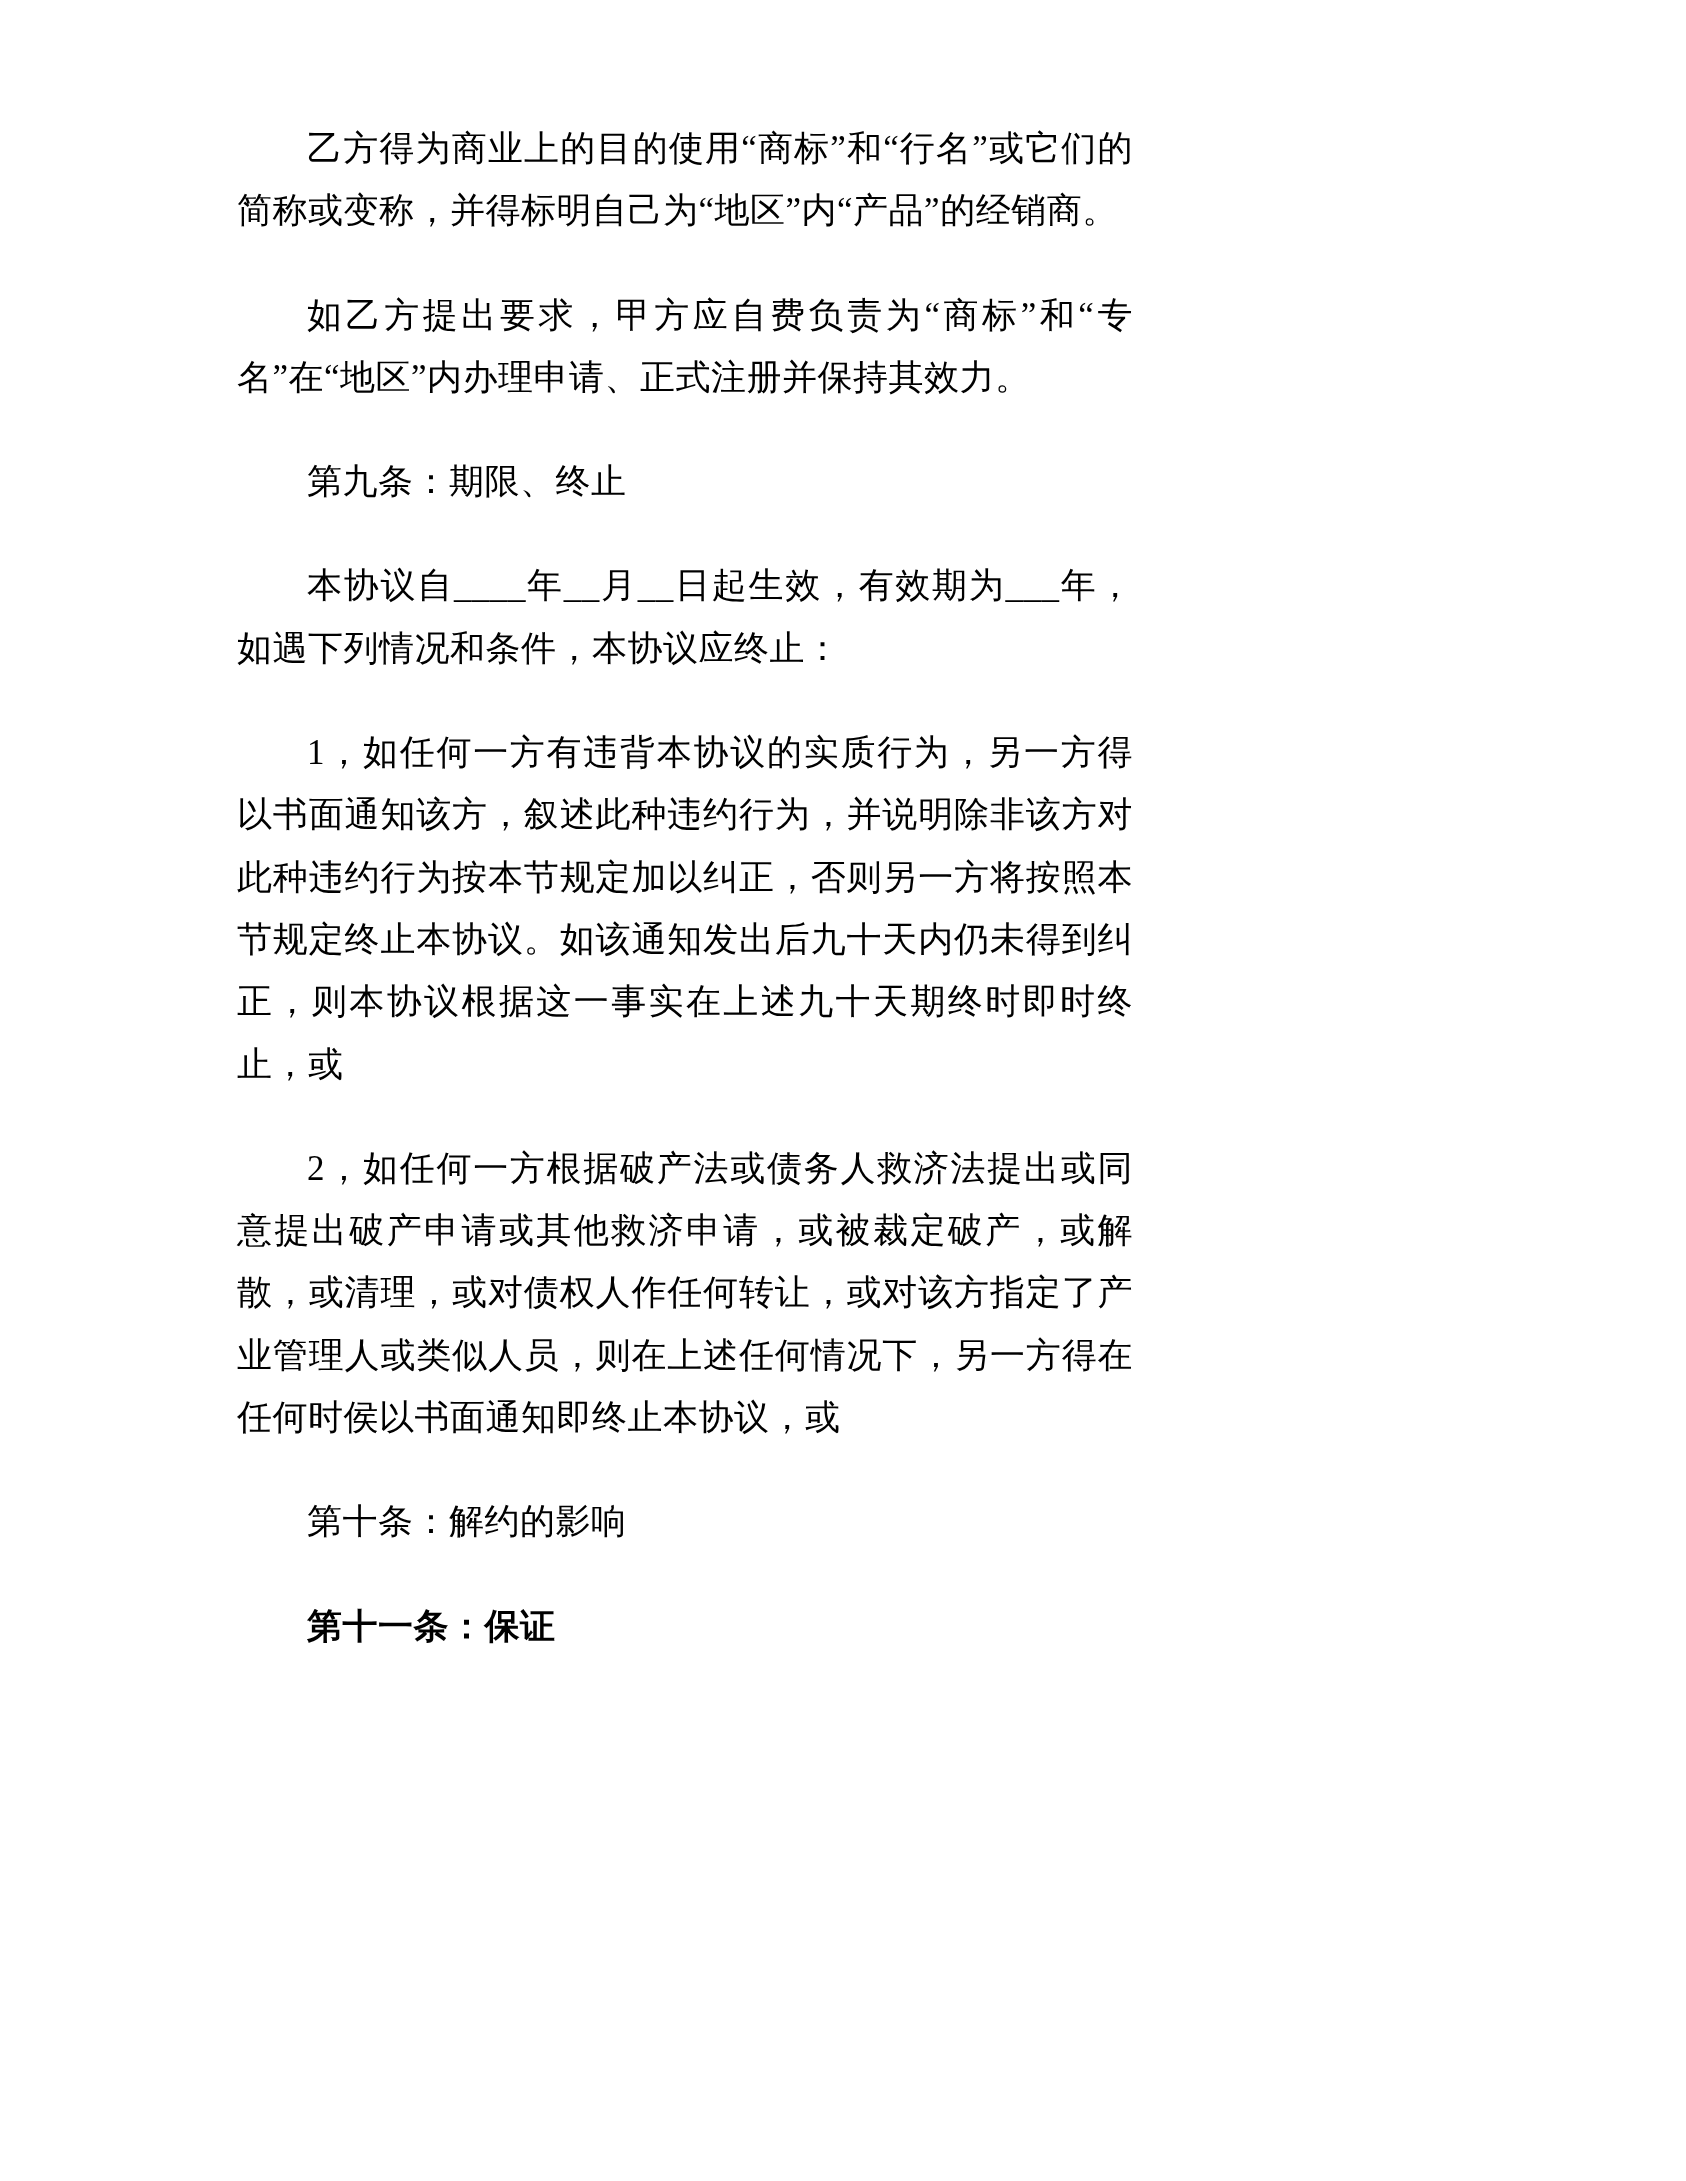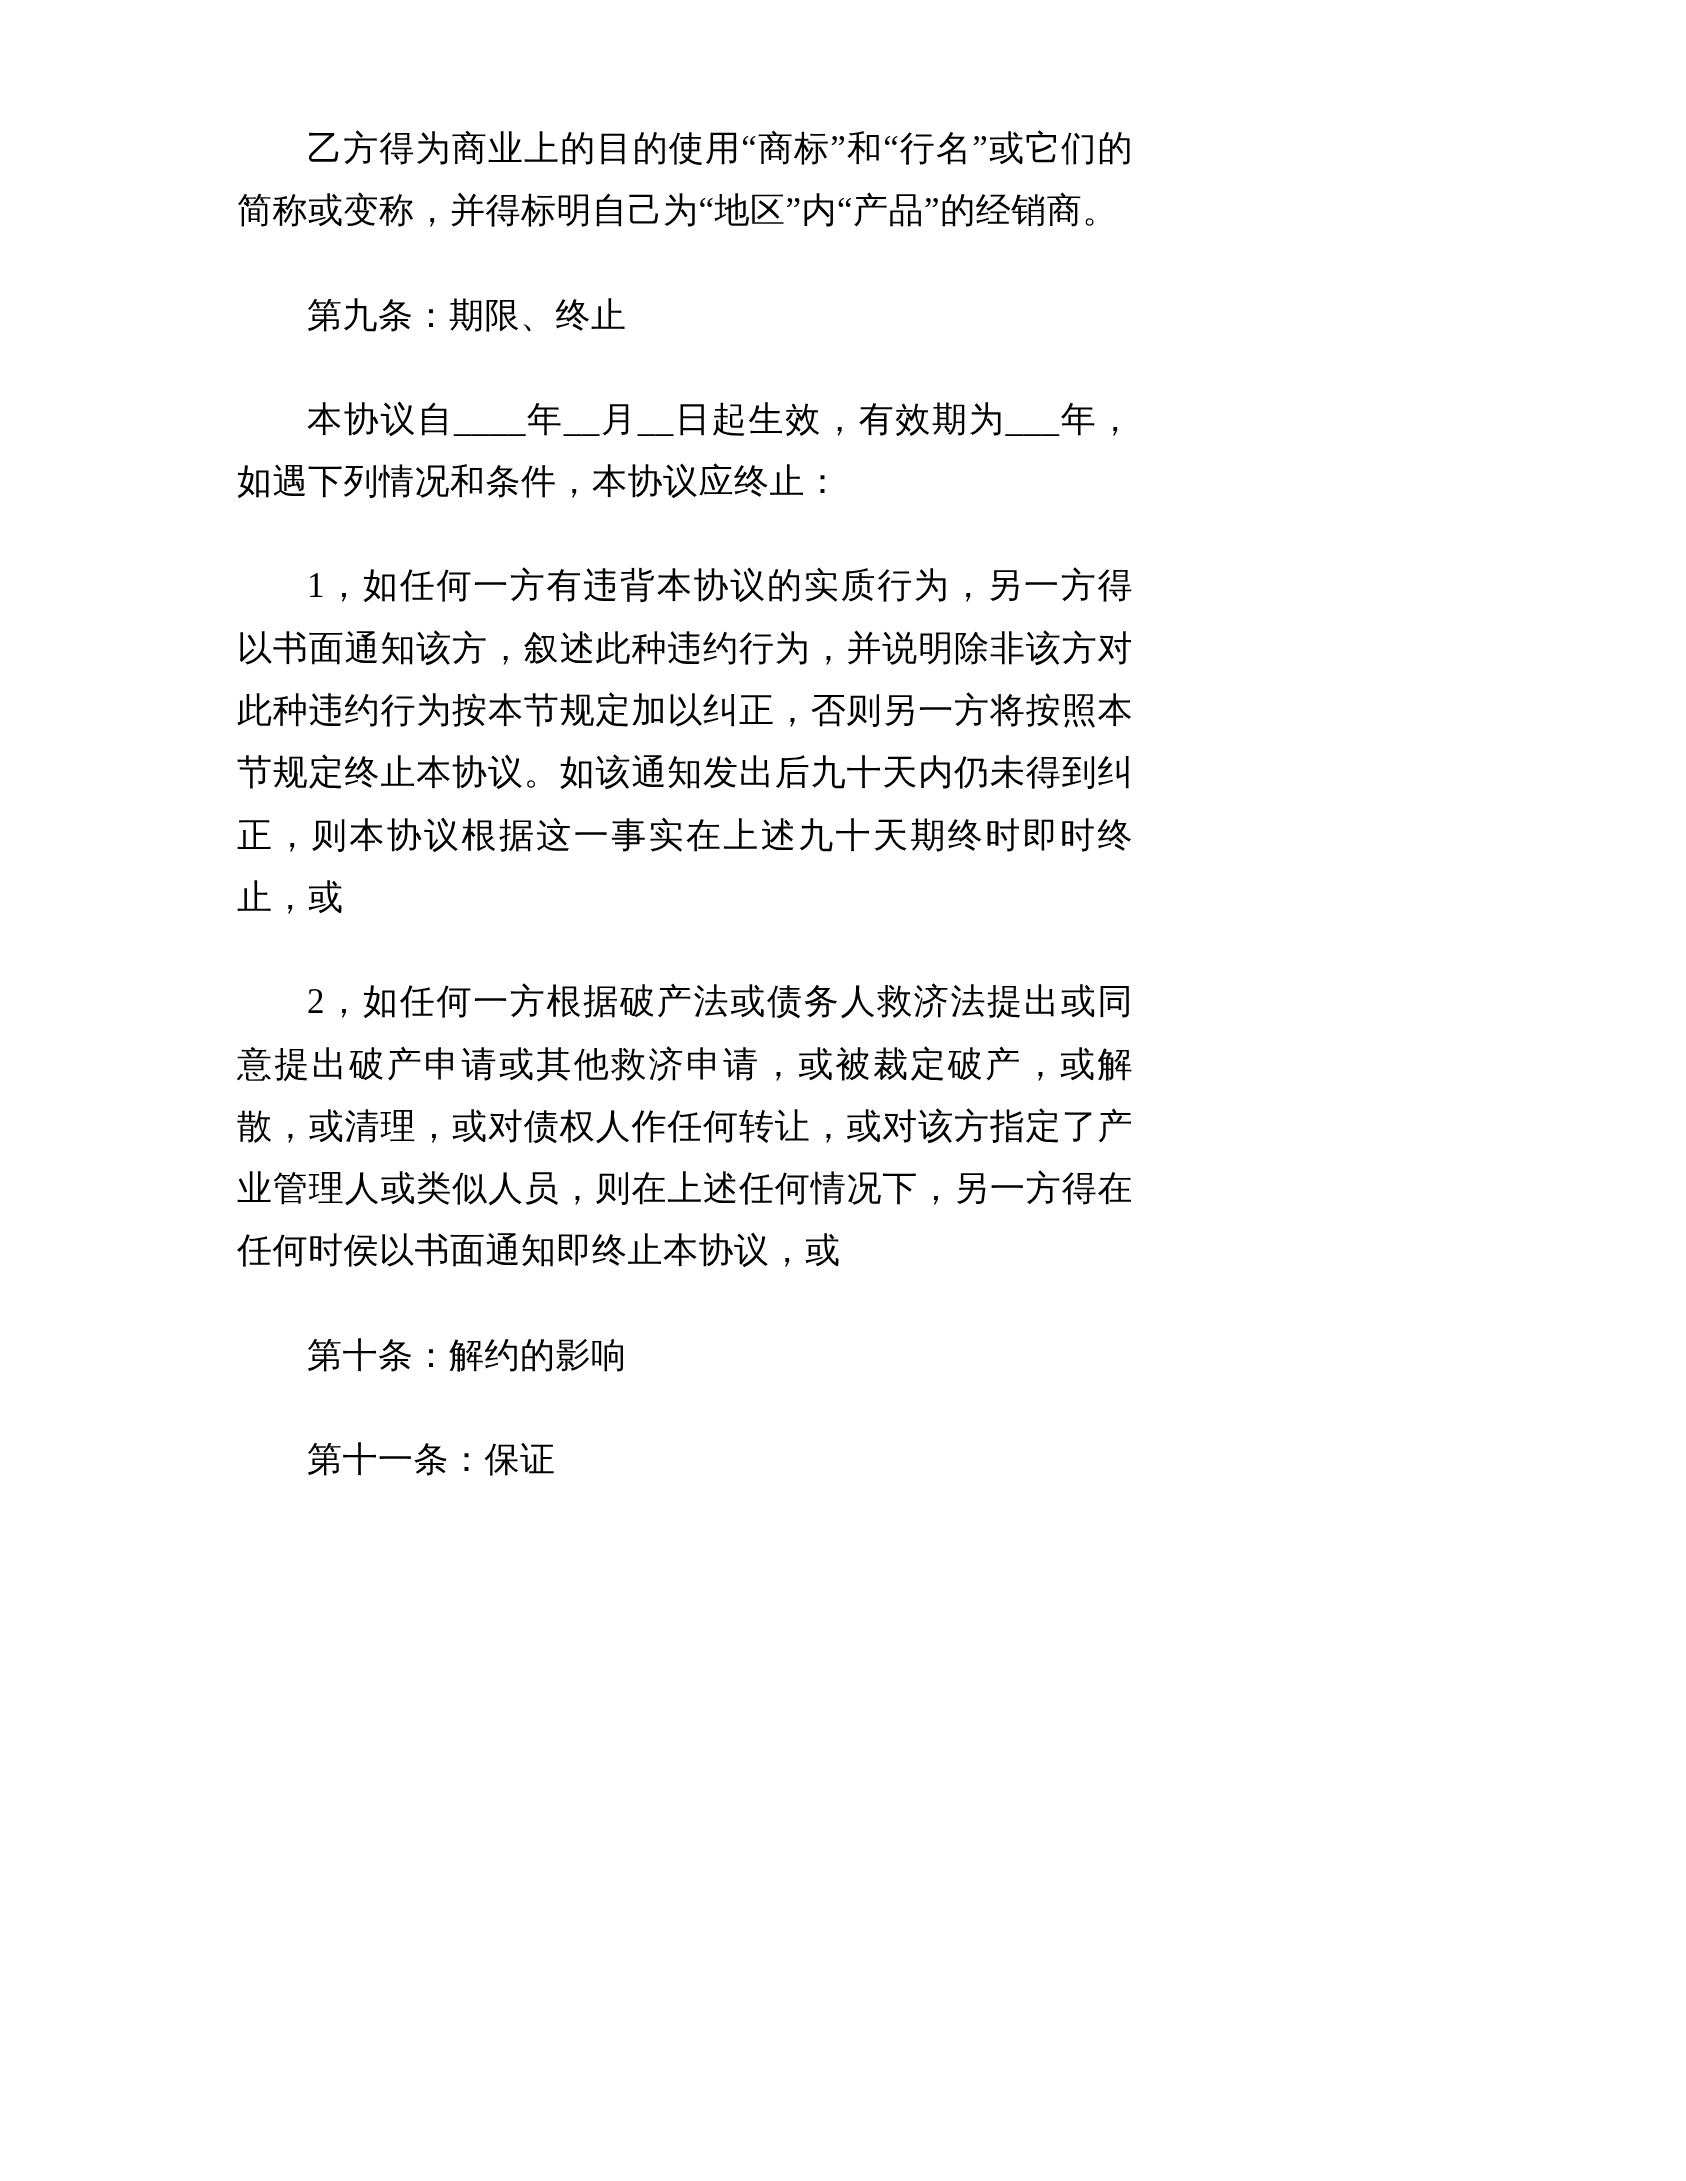--- a/index.html
+++ b/index.html
@@ -26,28 +26,30 @@
     line-height: 1.78;
     margin: 0 0 42px 0;
     text-indent: 2em;
     text-align: justify;
     text-justify: inter-ideograph;
     letter-spacing: 0.5px;
     word-break: break-all;
   }
   .doc-body p:last-child {
     margin-bottom: 0;
+    font-weight: bold;
   }
 </style>
 </head>
 <body>
 
 <div class="page">
   <div class="doc-body">
     <p>乙方得为商业上的目的使用“商标”和“行名”或它们的简称或变称，并得标明自己为“地区”内“产品”的经销商。</p>
+    <p>如乙方提出要求，甲方应自费负责为“商标”和“专名”在“地区”内办理申请、正式注册并保持其效力。</p>
     <p>第九条：期限、终止</p>
     <p>本协议自____年__月__日起生效，有效期为___年，如遇下列情况和条件，本协议应终止：</p>
     <p>1，如任何一方有违背本协议的实质行为，另一方得以书面通知该方，叙述此种违约行为，并说明除非该方对此种违约行为按本节规定加以纠正，否则另一方将按照本节规定终止本协议。如该通知发出后九十天内仍未得到纠正，则本协议根据这一事实在上述九十天期终时即时终止，或</p>
     <p>2，如任何一方根据破产法或债务人救济法提出或同意提出破产申请或其他救济申请，或被裁定破产，或解散，或清理，或对债权人作任何转让，或对该方指定了产业管理人或类似人员，则在上述任何情况下，另一方得在任何时侯以书面通知即终止本协议，或</p>
     <p>第十条：解约的影响</p>
     <p>第十一条：保证</p>
   </div>
 </div>
 
 

